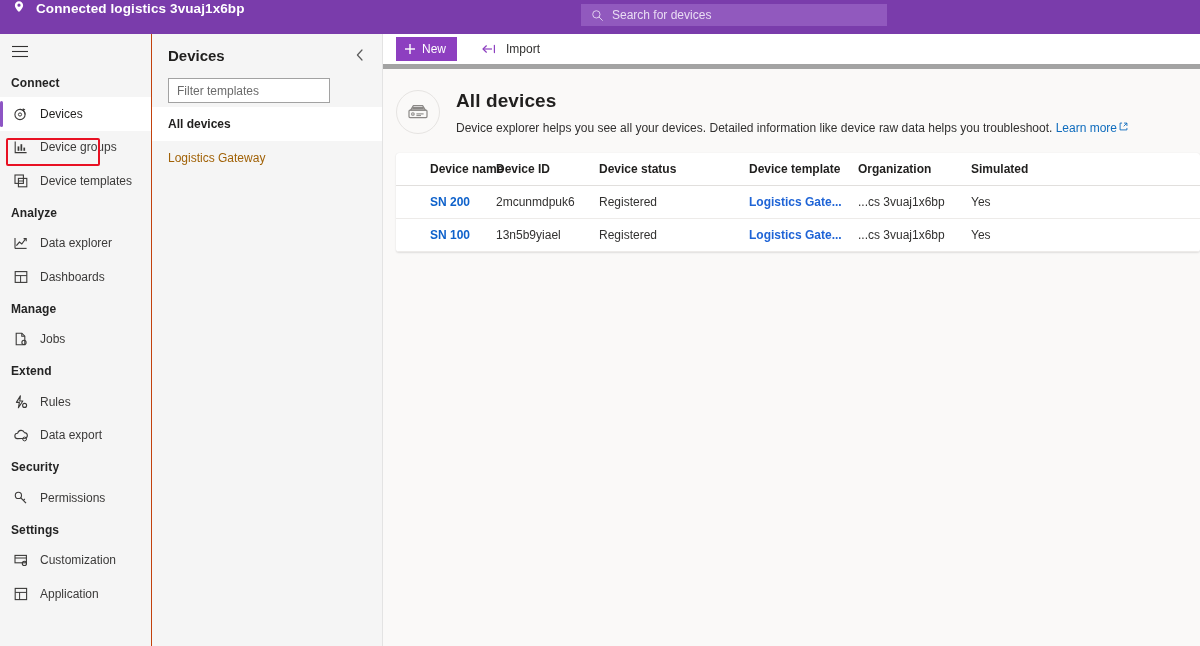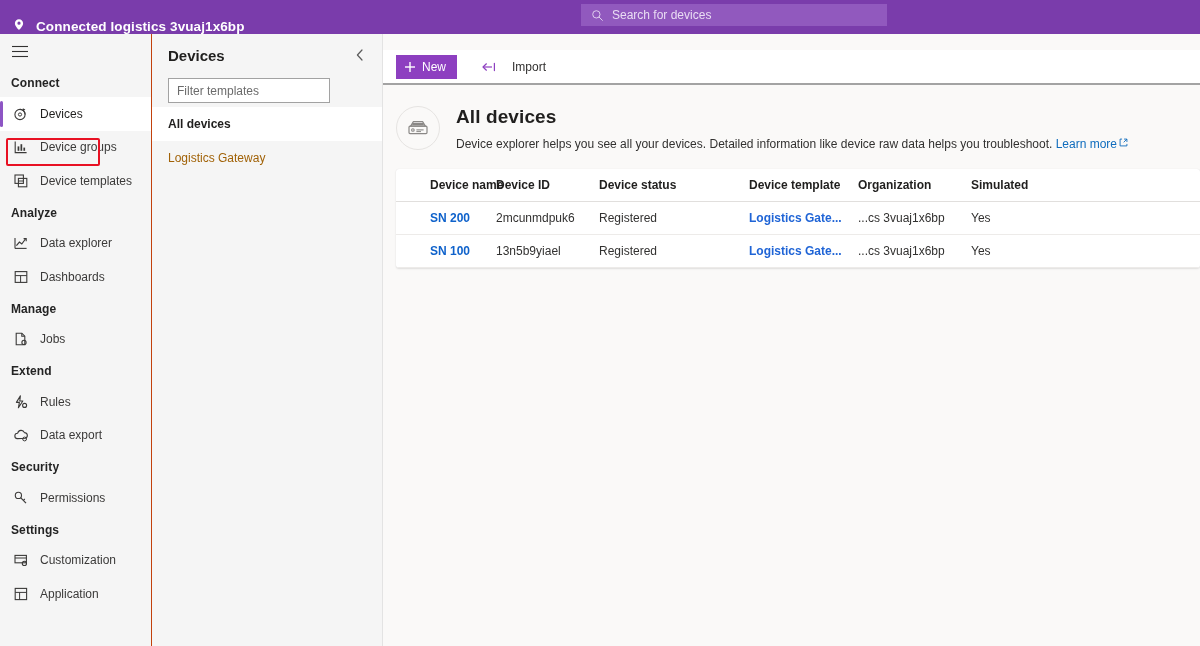--- a/index.html
+++ b/index.html
@@ -8,21 +8,21 @@
     font-family: "Liberation Sans", sans-serif;
     background: #ffffff;
     overflow: hidden;
   }
   .app { position: relative; width: 1200px; height: 646px; display: flex; flex-direction: column; }
 
   
   .topbar {
     height: 34px; min-height: 34px;
     background: #7a3cab;
-    display: flex; align-items: flex-end;
+    display: flex; align-items: flex-start;
     position: relative;
     color: #ffffff;
   }
   .topbar-left { display: flex; align-items: center; gap: 9px; padding-left: 11px; }
   .pin-icon { width: 16px; height: 16px; display: block; }
   .app-title {
     font-size: 13.5px; font-weight: bold; color: #ffffff;
     letter-spacing: 0.1px; white-space: nowrap;
   }
   .search-wrap {
@@ -104,33 +104,32 @@
   .tmpl-item.selected { background: #ffffff; color: #201f1e; font-weight: bold; }
   .tmpl-spacer { height: 4px; }
 
   
   .main { flex: 1; background: #faf9f8; display: flex; flex-direction: column; min-width: 0; }
   .cmdbar {
     height: 35px; min-height: 35px;
     background: #ffffff;
     display: flex; align-items: center; gap: 6px;
     padding-left: 13px;
-    border-bottom: 2px solid #a3a3a3;
-    margin-top: 16px;
+    border-bottom: 5px solid #a3a3a3;
   }
   .btn-new {
     height: 24px; background: #8d3fc0; color: #ffffff;
     border: 0; display: inline-flex; align-items: center; gap: 6px;
     padding: 0 11px 0 8px; cursor: pointer;
     font-family: "Liberation Sans", sans-serif; font-size: 12px;
   }
   .btn-new .plus { width: 12px; height: 12px; display: block; }
   .btn-import {
     height: 24px; background: transparent; border: 0;
-    display: inline-flex; align-items: center; gap: 16px;
+    display: inline-flex; align-items: center; gap: 10px;
     padding: 0 9px; margin-left: 10px; cursor: pointer;
     font-family: "Liberation Sans", sans-serif; font-size: 12px; color: #323130;
   }
   .btn-import .imp-ico { width: 14px; height: 12px; display: block; }
 
   .content { flex: 1; padding: 19px 0 0 0; min-height: 0; }
   .page-head { display: flex; gap: 16px; padding: 0 0 0 13px; }
   .head-circle {
     width: 44px; height: 44px; border-radius: 50%;
     background: #faf9f8; border: 1px solid #e6e4e2;

